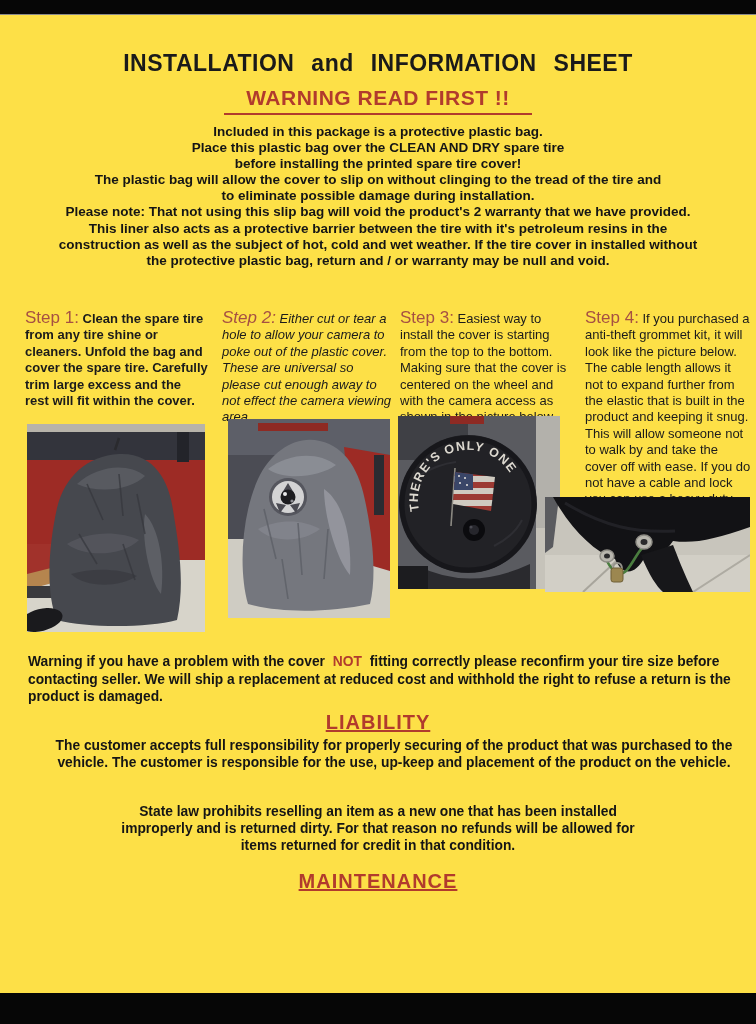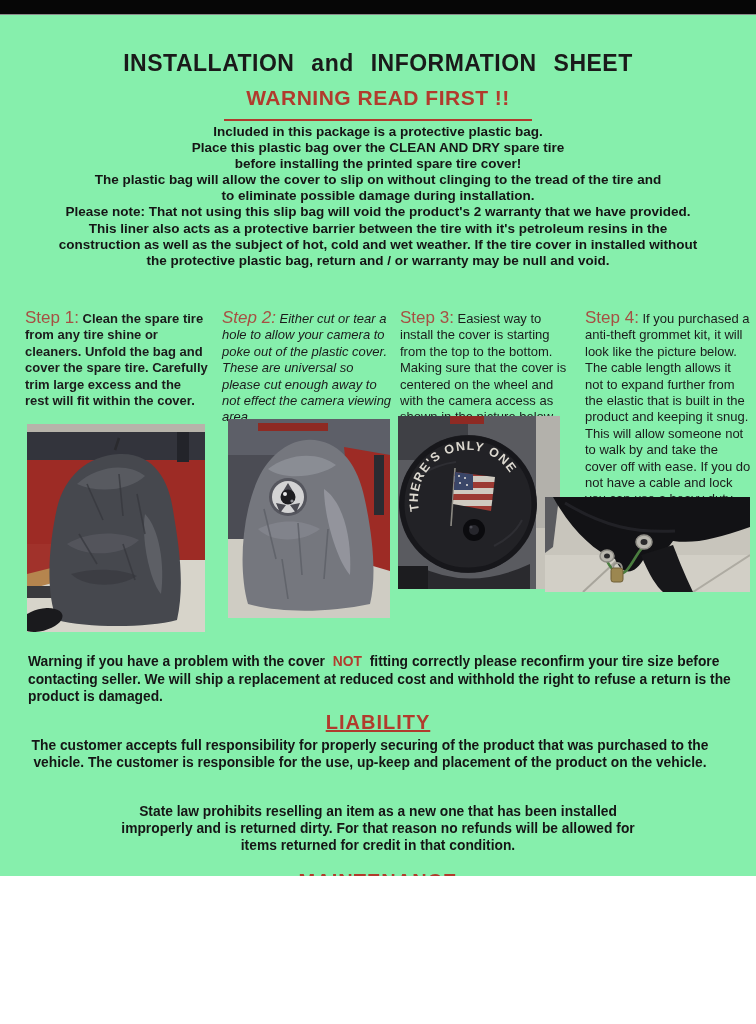--- a/index.html
+++ b/index.html
@@ -1,32 +1,32 @@
 <!DOCTYPE html>
 <html><head>
 <meta charset="utf-8">
 <style>
   html,body{margin:0;padding:0;background:#ffffff;}
   .page{
-    position:relative;width:756px;height:876px;margin:0 auto;
-    background:#86efac;overflow:hidden;
+    position:relative;width:756px;height:1024px;margin:0 auto;
+    background:#fde047;overflow:hidden;
     font-family:"Liberation Sans",sans-serif;color:#141414;
   }
   .bar{position:absolute;left:0;width:756px;background:#060606;}
   .bar.top{top:0;height:14px;border-bottom:1px solid #8a8a8a;}
   .bar.bottom{top:993px;height:31px;}
 
   .doc-title{
     position:absolute;top:50px;left:0;width:756px;text-align:center;
     font-size:23px;font-weight:bold;letter-spacing:.5px;word-spacing:10px;color:#1a1a1a;
   }
   .warn-head-wrap{position:absolute;top:86px;left:0;width:756px;text-align:center;}
   .warn-head{
     display:inline-block;font-size:21px;font-weight:bold;color:#b13b2d;
-    border-bottom:2px solid #b13b2d;padding:0 22px 9px 22px;letter-spacing:.5px;
+    border-bottom:2px solid #b13b2d;padding:0 22px 3px 22px;letter-spacing:.5px;
   }
   .intro{
     position:absolute;top:124px;left:0;width:756px;text-align:center;
     font-size:13.5px;font-weight:bold;line-height:16.1px;color:#151515;
   }
   .steps{position:absolute;top:298px;left:0;width:756px;height:120px;}
   .step{position:absolute;top:12px;font-size:13px;line-height:16.4px;color:#1b1b1b;}
   .step .label{font-size:17px;color:#a65043;font-weight:normal;}
   .step1{left:25px;width:183px;font-weight:bold;}
   .step2{left:222px;width:173px;font-style:italic;}
@@ -44,21 +44,21 @@
     font-size:13.8px;font-weight:bold;line-height:17.6px;color:#151515;
   }
   .fitwarn .not{color:#b13b2d;padding:0 4px;}
   .sec-head{
     position:absolute;left:0;width:756px;text-align:center;
     font-size:20px;font-weight:bold;color:#b13b2d;letter-spacing:1px;text-decoration:underline;
   }
   .liab-head{top:711px;}
   .maint-head{top:870px;}
   .para{
-    position:absolute;left:30px;width:680px;text-align:center;
+    position:absolute;left:54px;width:680px;text-align:center;
     font-size:13.8px;font-weight:bold;line-height:16.8px;color:#151515;
   }
   .liab-p1{top:738px;}
   .liab-p2{top:804px;left:120px;width:516px;}
   .maint-p{top:897px;}
 </style>
 </head>
 <body>
 
 <div class="page">

